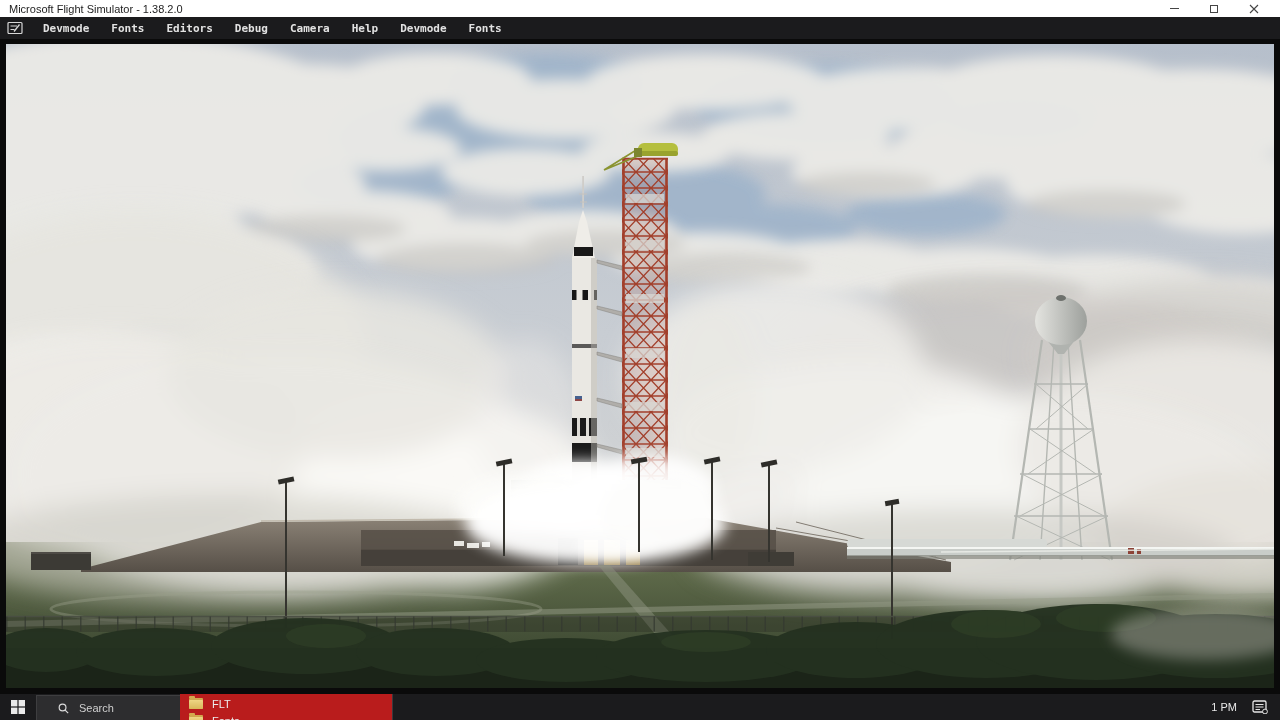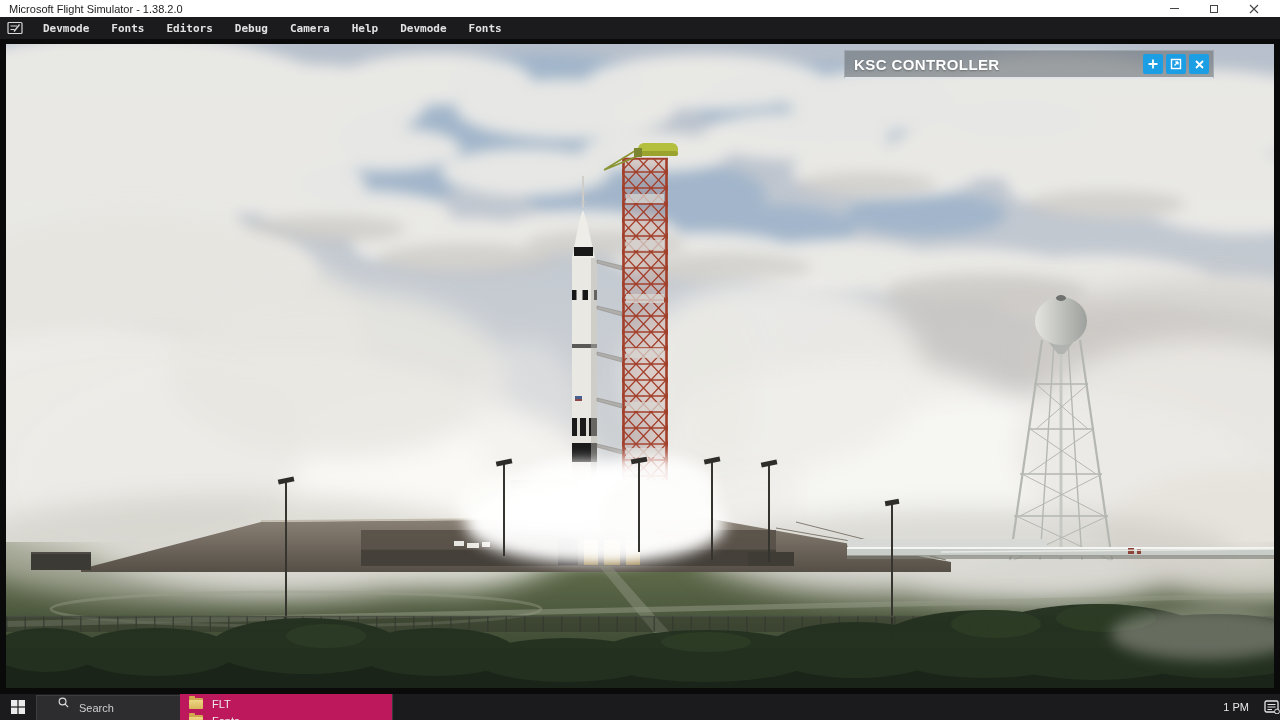--- a/index.html
+++ b/index.html
@@ -27,28 +27,28 @@
   .ksc-panel{position:absolute;left:850px;top:50px;width:370px;height:29px;box-sizing:border-box;
     background:rgba(108,114,120,0.62);border:1px solid rgba(205,210,215,0.35);
     border-bottom:2px solid rgba(238,242,246,0.85);display:flex;align-items:center;}
   .ksc-title{color:#ffffff;font-weight:bold;font-size:15px;letter-spacing:.4px;padding-left:9px;text-shadow:0 1px 2px rgba(0,0,0,.3);white-space:nowrap;}
   .ksc-buttons{margin-left:auto;display:flex;gap:3px;padding-right:4px;}
   .ksc-btn{width:20px;height:20px;border:none;padding:0;border-radius:2px;display:flex;align-items:center;justify-content:center;cursor:pointer;}
 
   
   .taskbar{position:absolute;top:694px;left:0;width:1280px;height:26px;background:#1b1b1d;display:flex;align-items:stretch;}
   .start-btn{width:36px;display:flex;align-items:center;justify-content:center;}
-  .search-box{width:146px;margin-top:1px;background:#2d2d2f;border:1px solid #3e3e40;border-bottom:none;box-sizing:border-box;display:flex;padding-left:21px;gap:8px;}
+  .search-box{width:146px;margin-top:1px;background:#2d2d2f;border:1px solid #3e3e40;border-bottom:none;box-sizing:border-box;display:flex;align-items:center;padding-left:21px;gap:8px;}
   .search-box input{background:transparent;border:none;outline:none;color:#cfcfcf;font-size:11px;width:100px;font-family:"Liberation Sans",sans-serif;}
   .search-box input::placeholder{color:#cfcfcf;opacity:1;}
-  .tray{margin-left:auto;display:flex;align-items:center;gap:15px;padding-right:0;}
+  .tray{margin-left:auto;display:flex;align-items:center;gap:15px;padding-right:12px;}
   .clock{color:#e8e8e8;font-size:11px;white-space:nowrap;}
 
   
-  .explorer-popup{position:absolute;left:180px;top:694px;width:213px;height:26px;background:#be185d;border-right:1px solid #3a3a3e;overflow:hidden;box-sizing:border-box;padding-top:1px;}
+  .explorer-popup{position:absolute;left:180px;top:694px;width:213px;height:26px;background:#b91c1c;border-right:1px solid #3a3a3e;overflow:hidden;box-sizing:border-box;padding-top:1px;}
   .explorer-item{display:flex;align-items:center;gap:9px;height:17px;padding-left:9px;color:#ececec;font-size:11px;cursor:default;}
   .folder{width:14px;height:11px;background:linear-gradient(#d3a94e,#bd9440);border-radius:1px;position:relative;flex:0 0 auto;}
   .folder::before{content:"";position:absolute;top:-2px;left:0;width:6px;height:2px;background:#d3a94e;border-radius:1px 1px 0 0;}
   .folder::after{content:"";position:absolute;left:0;right:0;top:2px;bottom:0;background:linear-gradient(#eed584,#d9b65a);border-radius:1px;}
 </style>
 </head>
 <body>
 
 <div class="titlebar">
   <span class="title">Microsoft Flight Simulator - 1.38.2.0</span>
@@ -370,41 +370,20 @@
         <ellipse cx="320" cy="592" rx="40" ry="12"></ellipse>
             <ellipse cx="990" cy="580" rx="45" ry="14"></ellipse>
         <ellipse cx="1100" cy="574" rx="50" ry="14"></ellipse>
             <ellipse cx="700" cy="598" rx="45" ry="10"></ellipse>
       </g>
       <ellipse cx="1200" cy="590" rx="95" ry="26" fill="#c7c4bd" opacity="0.4" filter="url(#f8)"></ellipse>
     </g>
   </svg>
  </div>
 
- <div class="ksc-panel" style="left:844px;top:11px;">
-   <span class="ksc-title">KSC CONTROLLER</span>
-   <div class="ksc-buttons">
-     <button class="ksc-btn" style="background:#1b9ee4">
-       <svg width="12" height="12" viewBox="0 0 12 12">
-            <path d="M6,1.5 V10.5 M1.5,6 H10.5" stroke="#fff" stroke-width="1.8"></path>
-          </svg>
-     </button>
-     <button class="ksc-btn" style="background:#1b9ee4">
-       <svg width="12" height="12" viewBox="0 0 12 12">
-            <rect x="1.5" y="1.5" width="9" height="9" fill="none" stroke="#fff" stroke-width="1.4"></rect>
-            <path d="M4.5,7.5 L8,4 M8,4 h-2.6 M8,4 v2.6" stroke="#fff" stroke-width="1.3" fill="none"></path>
-          </svg>
-     </button>
-     <button class="ksc-btn" style="background:#1b9ee4">
-       <svg width="11" height="11" viewBox="0 0 11 11">
-            <path d="M2,2 L9,9 M9,2 L2,9" stroke="#fff" stroke-width="1.8"></path>
-          </svg>
-     </button>
-   </div>
- </div>
 </div>
 
 <div class="taskbar">
   <div class="start-btn">
     <svg width="14" height="14" viewBox="0 0 14 14">
       <rect x="0" y="0" width="6.4" height="6.4" fill="#eaeaea"></rect>
         <rect x="7.6" y="0" width="6.4" height="6.4" fill="#eaeaea"></rect>
       <rect x="0" y="7.6" width="6.4" height="6.4" fill="#eaeaea"></rect>
         <rect x="7.6" y="7.6" width="6.4" height="6.4" fill="#eaeaea"></rect>
     </svg>

